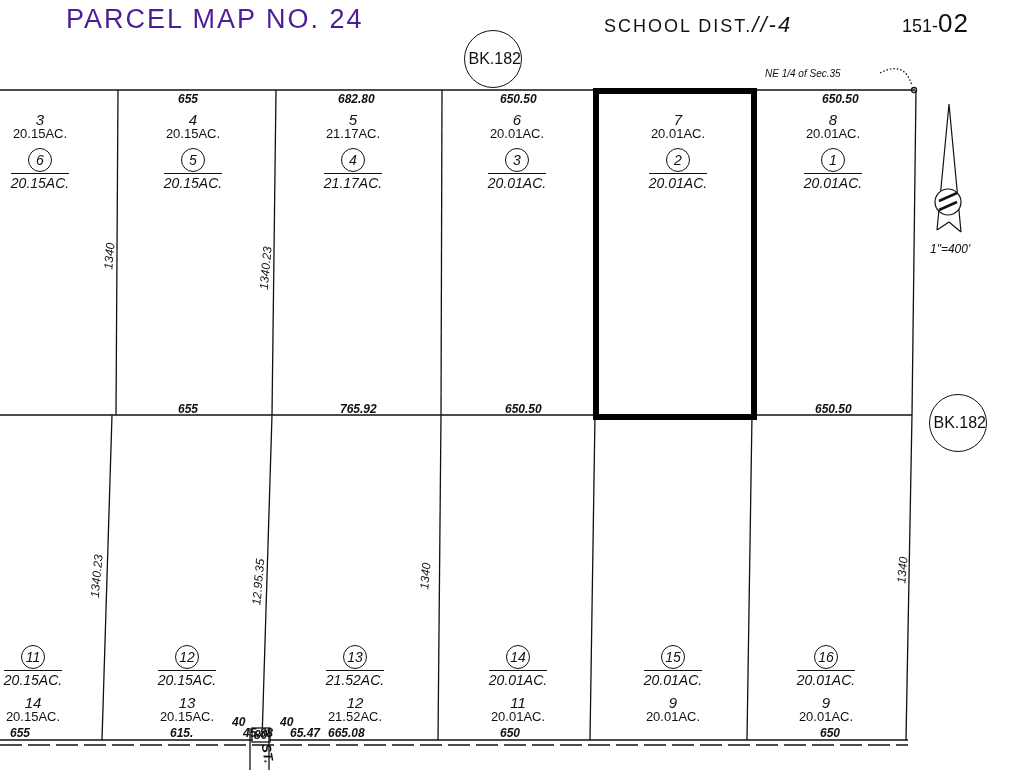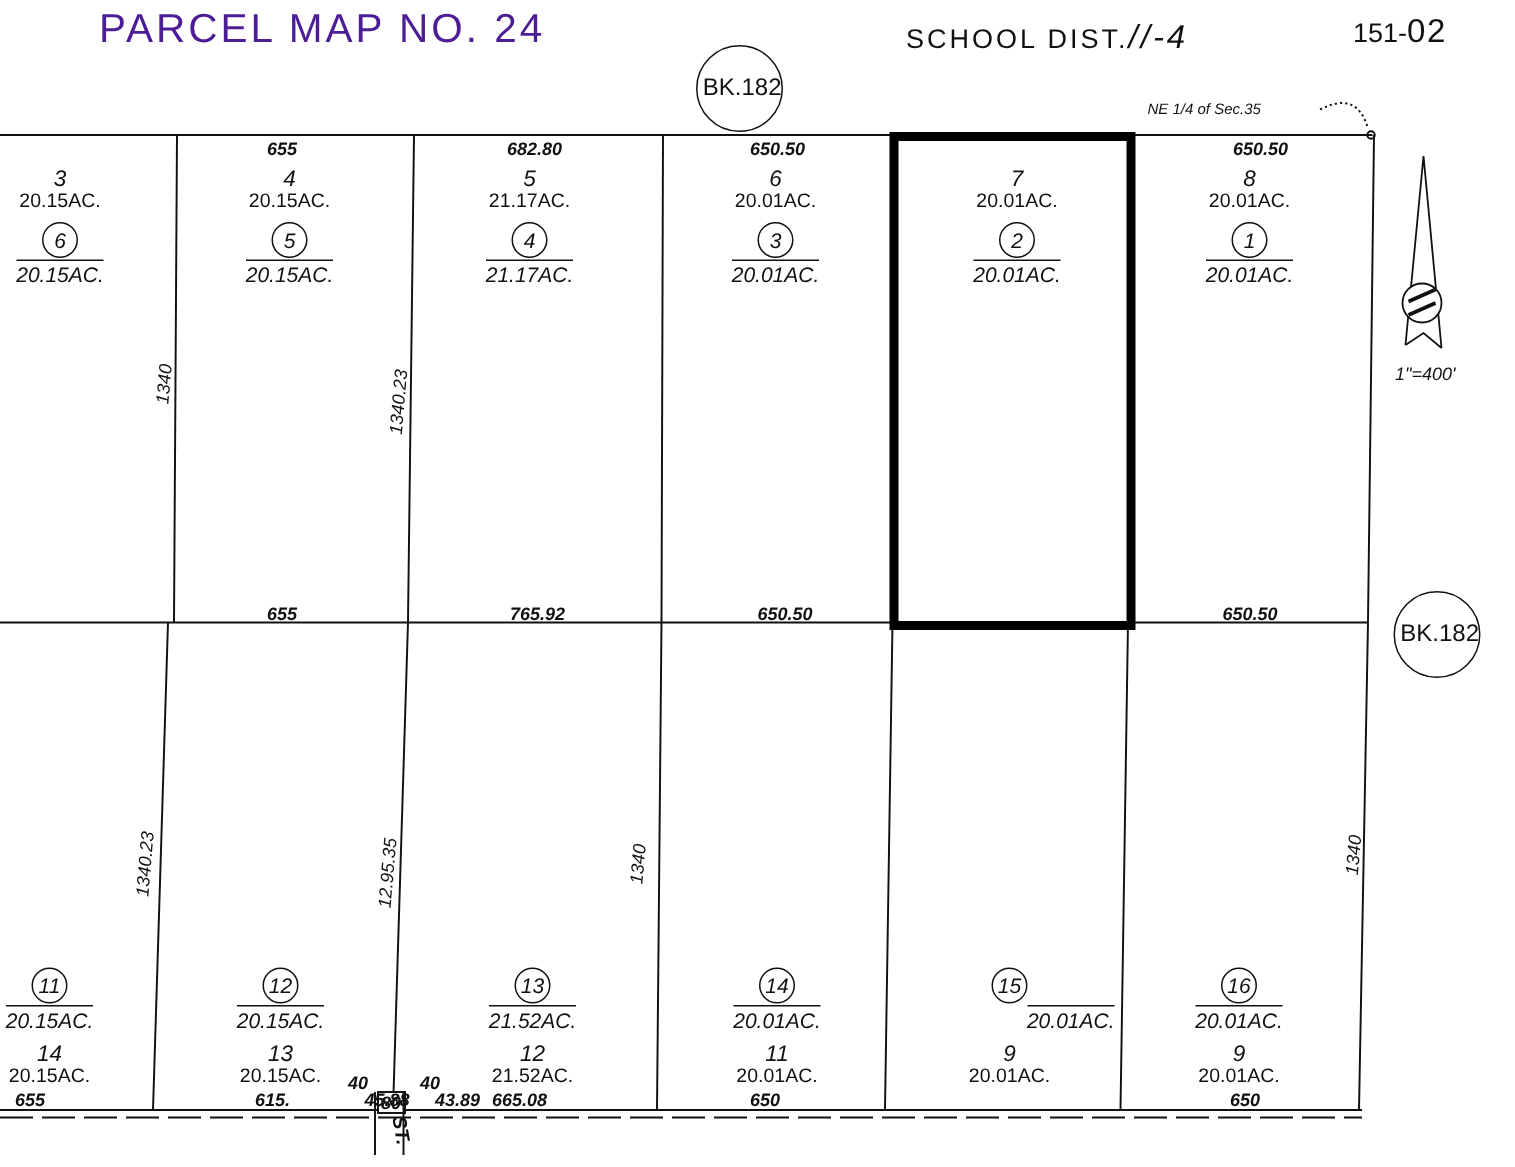--- a/index.html
+++ b/index.html
@@ -3,21 +3,21 @@
   <meta charset="utf-8">
   <style>
     html, body { margin: 0; padding: 0; background: #ffffff; }
     body { width: 1010px; height: 778px; overflow: hidden; position: relative;
            font-family: "Liberation Sans", "DejaVu Sans", sans-serif; color: #111; }
     .abs { position: absolute; white-space: nowrap; }
     .title { left: 66px; top: 4px; font-size: 27px; letter-spacing: 2px; color: #4c1d95; }
     .school { left: 567px; top: 12px; font-size: 18px; letter-spacing: 2px; margin-left: 37px; }
     .school i { font-size: 22px; }
     .sheet { left: 902px; top: 8px; font-size: 18px; }
-    .sheet b { font-weight: normal; font-size: 22px; letter-spacing: 1px; margin-top: 44px; }
+    .sheet b { font-weight: normal; font-size: 26px; letter-spacing: 1px; margin-top: 44px; }
     .bk { width: 58px; height: 58px; border: 1.5px solid #111; border-radius: 50%;
           display: flex; align-items: center; justify-content: flex-end; font-size: 16px; box-sizing: border-box; }
     .ne { left: 765px; top: 68px; font-size: 10px; font-style: italic; }
     svg.map { position: absolute; left: 0; top: 0; }
     .lot { position: absolute; text-align: center; width: 140px; margin-left: -70px; line-height: 1; }
     .lot .num { font-style: italic; font-size: 15px; }
     .lot .ac  { font-size: 13px; }
     .parcel { position: absolute; text-align: center; width: 140px; margin-left: -70px; line-height: 1; }
     .parcel .circ { width: 24px; height: 24px; border: 1.3px solid #111; border-radius: 50%;
                     margin: 0 auto; display: flex; align-items: center; justify-content: center;
@@ -142,42 +142,42 @@
     <div class="parcel" style="left: 355px; top: 645px;"><div class="circ">13</div><div class="pac">21.52AC.</div></div>
     <div class="lot" style="left: 518px; top: 695px;">
       <div class="num">11</div>
       <div class="ac">20.01AC.</div>
     </div>
     <div class="parcel" style="left: 518px; top: 645px;"><div class="circ">14</div><div class="pac">20.01AC.</div></div>
     <div class="lot" style="left: 673px; top: 695px;">
       <div class="num">9</div>
       <div class="ac">20.01AC.</div>
     </div>
-    <div class="parcel" style="left: 673px; top: 645px; text-align: right;"><div class="circ">15</div><div class="pac">20.01AC.</div></div>
+    <div class="parcel" style="left: 673px; top: 645px;"><div class="circ">15</div><div class="pac">20.01AC.</div></div>
     <div class="lot" style="left: 826px; top: 695px;">
       <div class="num">9</div>
       <div class="ac">20.01AC.</div>
     </div>
     <div class="parcel" style="left: 826px; top: 645px;"><div class="circ">16</div><div class="pac">20.01AC.</div></div>
   </div>
 
 <div class="dim" style="left:178px; top:93px;">655</div>
 <div class="dim" style="left:338px; top:93px;">682.80</div>
 <div class="dim" style="left:500px; top:93px;">650.50</div>
 <div class="dim" style="left:822px; top:93px;">650.50</div>
 
 <div class="dim" style="left:178px; top:403px;">655</div>
 <div class="dim" style="left:340px; top:403px;">765.92</div>
 <div class="dim" style="left:505px; top:403px;">650.50</div>
 <div class="dim" style="left:815px; top:403px;">650.50</div>
 
 <div class="dim" style="left:10px; top:727px;">655</div>
 <div class="dim" style="left:170px; top:727px;">615.</div>
 <div class="dim" style="left:203px; top:727px;margin-left:40px;">45.88</div>
-<div class="dim" style="left:290px; top:727px;">43.89</div>
+<div class="dim" style="left:290px; top:727px;">65.47</div>
 <div class="dim" style="left:328px; top:727px;">665.08</div>
 <div class="dim" style="left:500px; top:727px;">650</div>
 <div class="dim" style="left:820px; top:727px;">650</div>
 
 <div class="dim" style="left:254px; top:729px;">80</div>
 <div class="dim" style="left:232px; top:716px;">40</div>
 <div class="dim" style="left:280px; top:716px;">40</div>
 <div class="abs st">ST.</div>
 
 <div class="vdim" style="left:96px; top:250px;">1340</div>

